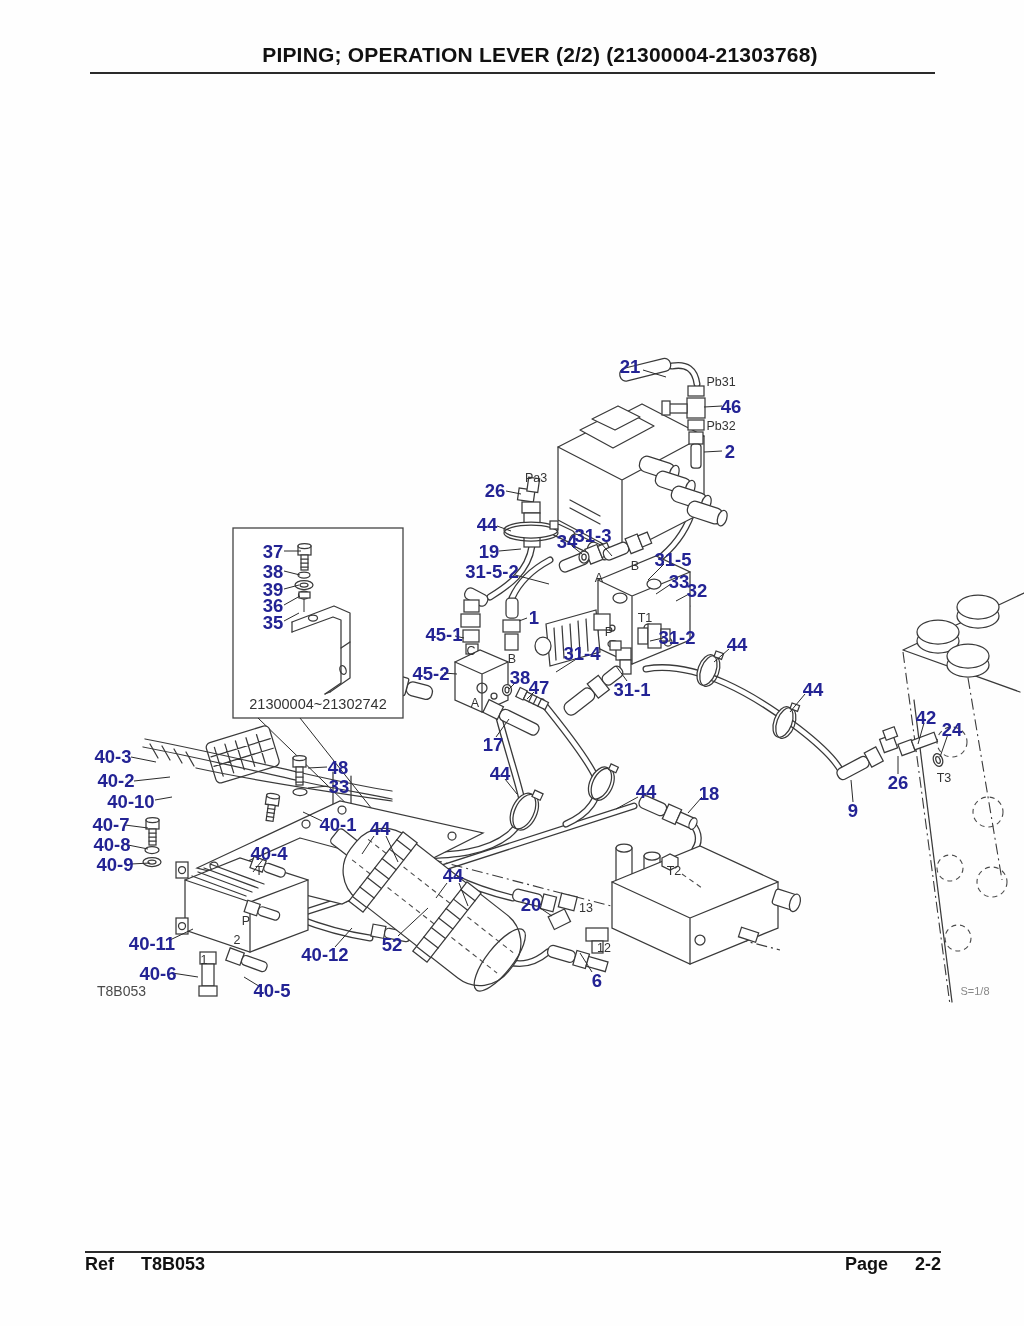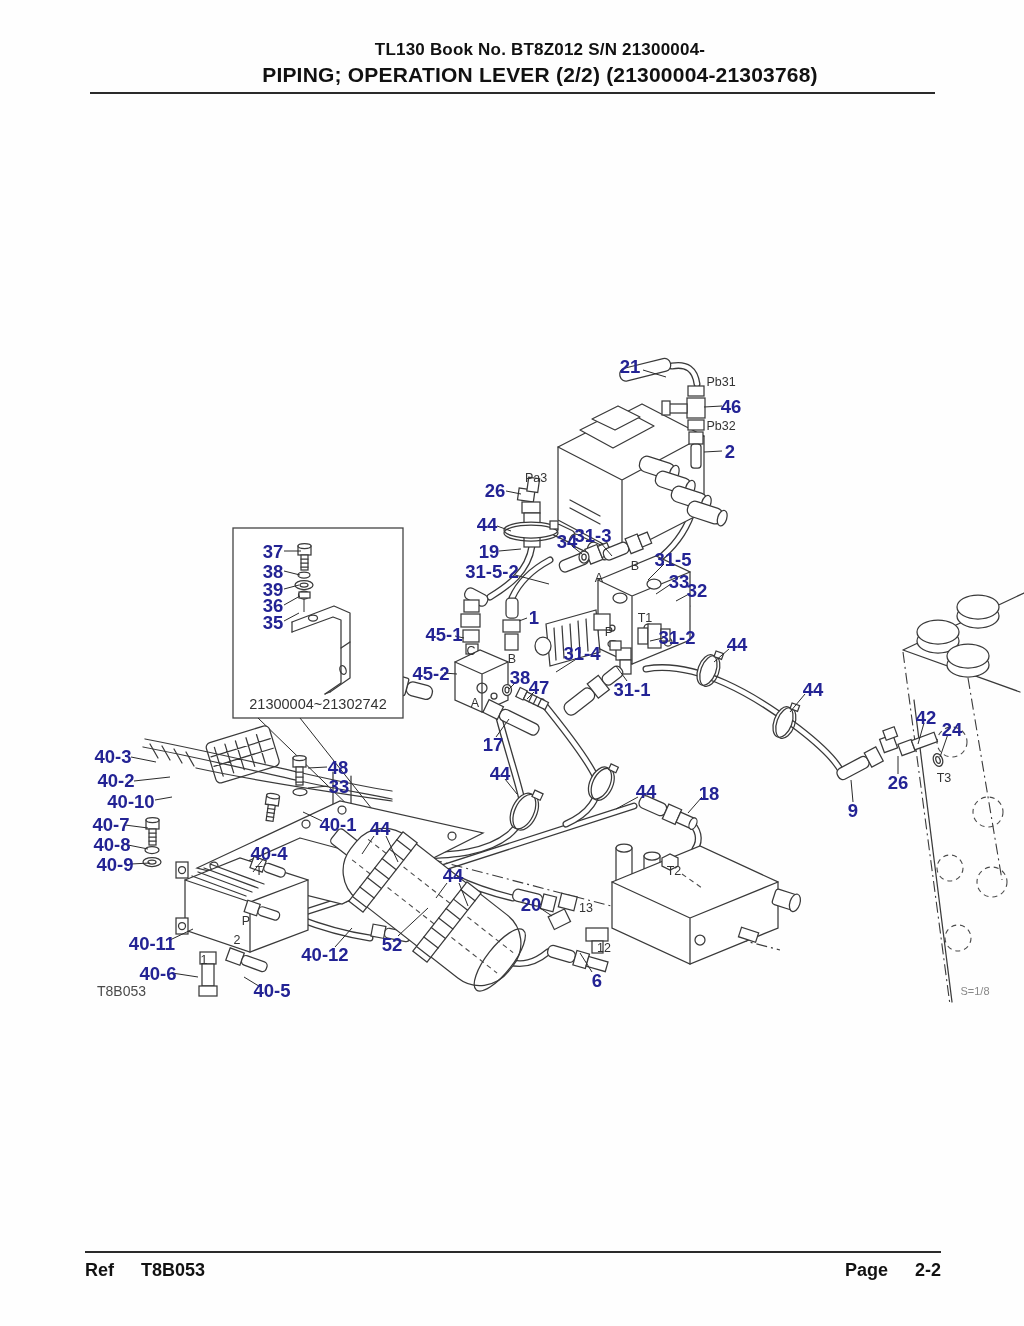--- a/index.html
+++ b/index.html
@@ -3,21 +3,21 @@
 <meta charset="utf-8">
 <style>
   html,body{margin:0;padding:0;background:#fff;}
   body{width:1024px;height:1326px;position:relative;font-family:"Liberation Sans",sans-serif;color:#111;}
   .page{position:absolute;inset:0;background:#fefefe;overflow:hidden;}
   .header{position:absolute;left:90px;top:40px;width:845px;text-align:center;
           border-bottom:2.5px solid #2a2a2a;padding-bottom:5px;padding-left:55px;box-sizing:border-box;}
   .header .l1{font-size:17px;font-weight:bold;letter-spacing:.2px;}
   .header .l2{font-size:21px;font-weight:bold;margin-top:3px;letter-spacing:.2px;}
   .footer{position:absolute;left:85px;top:1251px;width:856px;border-top:2.5px solid #2a2a2a;
-          padding-top:7px;display:flex;justify-content:space-between;font-size:18px;font-weight:bold;}
+          padding-top:1px;display:flex;justify-content:space-between;font-size:18px;font-weight:bold;}
   .footer .grp span{display:inline-block;}
   .footer .grp .v{margin-left:22px;}
   svg{position:absolute;left:0;top:0;}
   .ln{stroke:#3a3a3a;stroke-width:1.25;fill:none;stroke-linejoin:round;stroke-linecap:round}
   .fit{fill:#fff;stroke:#3a3a3a;stroke-width:1.25}
   .h7{stroke:#3a3a3a;stroke-width:7;fill:none;stroke-linecap:round}
   .h4{stroke:#fff;stroke-width:4.4;fill:none;stroke-linecap:round}
   .dd{stroke:#3a3a3a;stroke-width:1.1;fill:none;stroke-dasharray:11 4 2 4}
   .dsh{stroke:#4a4a4a;stroke-width:1.1;fill:none;stroke-dasharray:5 4}
   .leader{stroke:#2b2b2b;stroke-width:1;fill:none}
@@ -26,21 +26,20 @@
   .note{fill:#333;font:14.5px "Liberation Sans",sans-serif;text-anchor:middle}
   .ref{fill:#4a4a4a;font:14px "Liberation Sans",sans-serif;text-anchor:start}
   .scale{fill:#888;font:11px "Liberation Sans",sans-serif;text-anchor:middle}
 </style>
 </head>
 <body>
 
 <div class="page">
 
   <div class="header">
-    <div class="l1">TL130  Book No. BT8Z012 S/N 21300004-</div>
     <div class="l2">PIPING; OPERATION LEVER (2/2) (21300004-21303768)</div>
   </div>
 
   <svg width="1024" height="1326" viewBox="0 0 1024 1326">
 
     <g>
       <path class="h7" d="M 672,366 Q 694,362 697,384"></path>
         <path class="h4" d="M 672,366 Q 694,362 697,384"></path>
       <path class="h7" d="M 696,466 C 703,522 670,556 638,572"></path>
         <path class="h4" d="M 696,466 C 703,522 670,556 638,572"></path>

